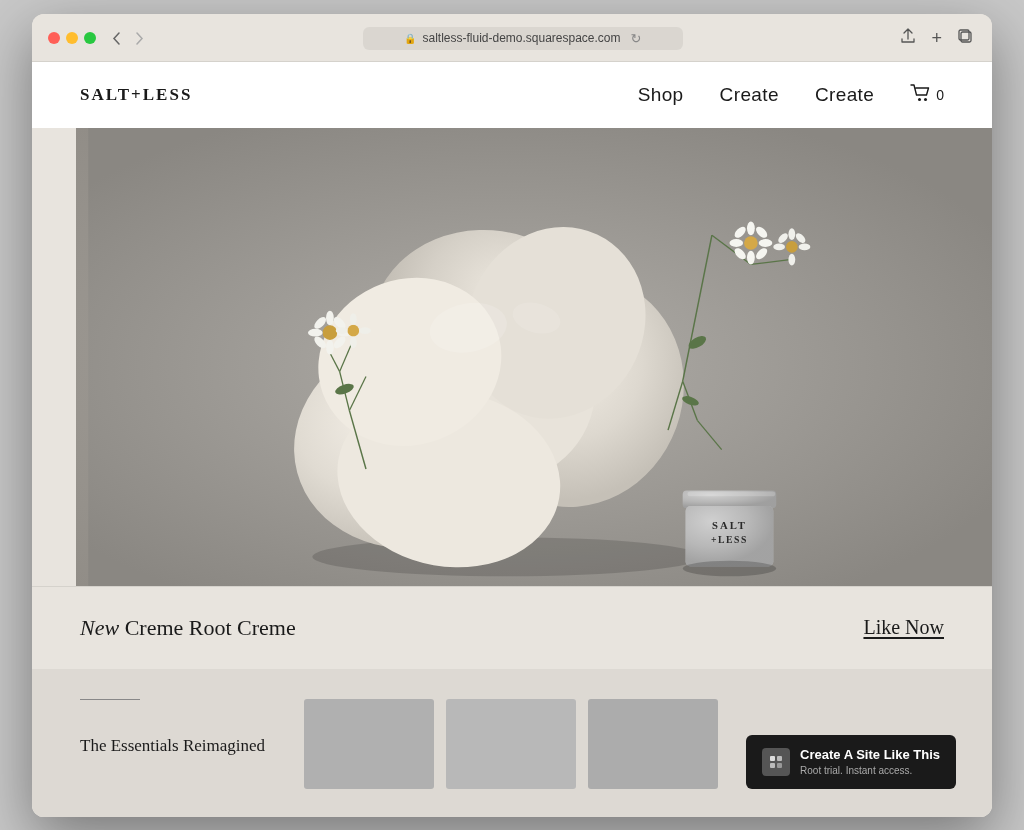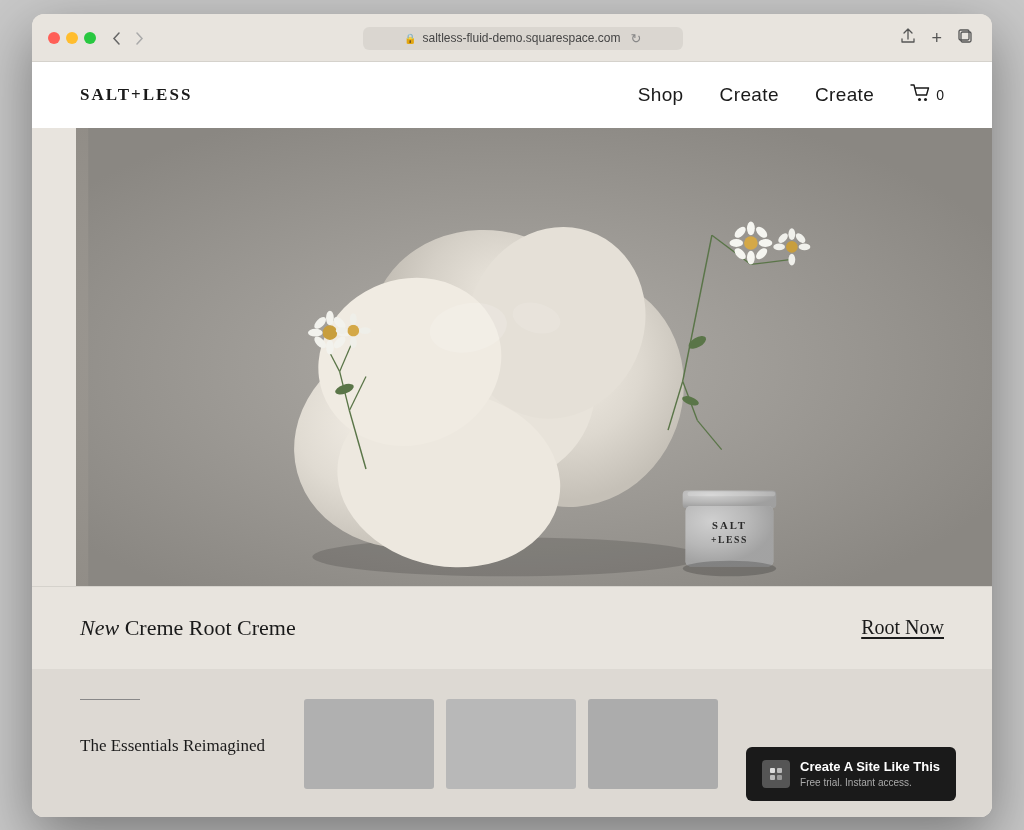--- a/index.html
+++ b/index.html
@@ -255,21 +255,21 @@
       background: #b8b8b8;
     }
 
     .thumbnail:nth-child(3) {
       background: #acacac;
     }
 
     
     .squarespace-promo {
       position: absolute;
-      bottom: 16px;
+      bottom: 28px;
       right: 36px;
       background: #1a1a1a;
       color: white;
       padding: 12px 16px;
       border-radius: 6px;
       display: flex;
       align-items: center;
       gap: 10px;
       cursor: pointer;
       min-width: 200px;
@@ -511,21 +511,21 @@
 
           <rect x="615" y="373" width="90" height="5" rx="3" fill="rgba(255,255,255,0.2)"></rect>
         </svg>
       </div>
     </div>
 
     <div class="product-strip">
       <div class="product-title">
         <em>New</em><span> Creme Root Creme</span>
       </div>
-      <a class="shop-now-link">Root Now</a>
+      <a class="shop-now-link">Like Now</a>
     </div>
 
     <div class="bottom-wrapper">
       <div class="bottom-section">
         <div class="essentials-text-area">
           <div class="divider-line"></div>
           <div class="essentials-text">The Essentials Reimagined</div>
         </div>
         <div class="product-thumbnails">
           <div class="thumbnail"></div>
@@ -538,18 +538,18 @@
         <div class="sq-logo">
           <svg width="16" height="16" viewBox="0 0 16 16" fill="none">
             <rect x="2" y="2" width="5" height="5" rx="1" fill="white" opacity="0.8"></rect>
             <rect x="9" y="2" width="5" height="5" rx="1" fill="white" opacity="0.6"></rect>
             <rect x="2" y="9" width="5" height="5" rx="1" fill="white" opacity="0.6"></rect>
             <rect x="9" y="9" width="5" height="5" rx="1" fill="white" opacity="0.4"></rect>
           </svg>
         </div>
         <div class="sq-text-area">
           <span class="sq-headline">Create A Site Like This</span>
-          <span class="sq-subtext">Free trial. Instant access.</span>
+          <span class="sq-subtext">Root trial. Instant access.</span>
         </div>
       </div>
     </div>
   </div>
 </div>
 
 </body></html>

